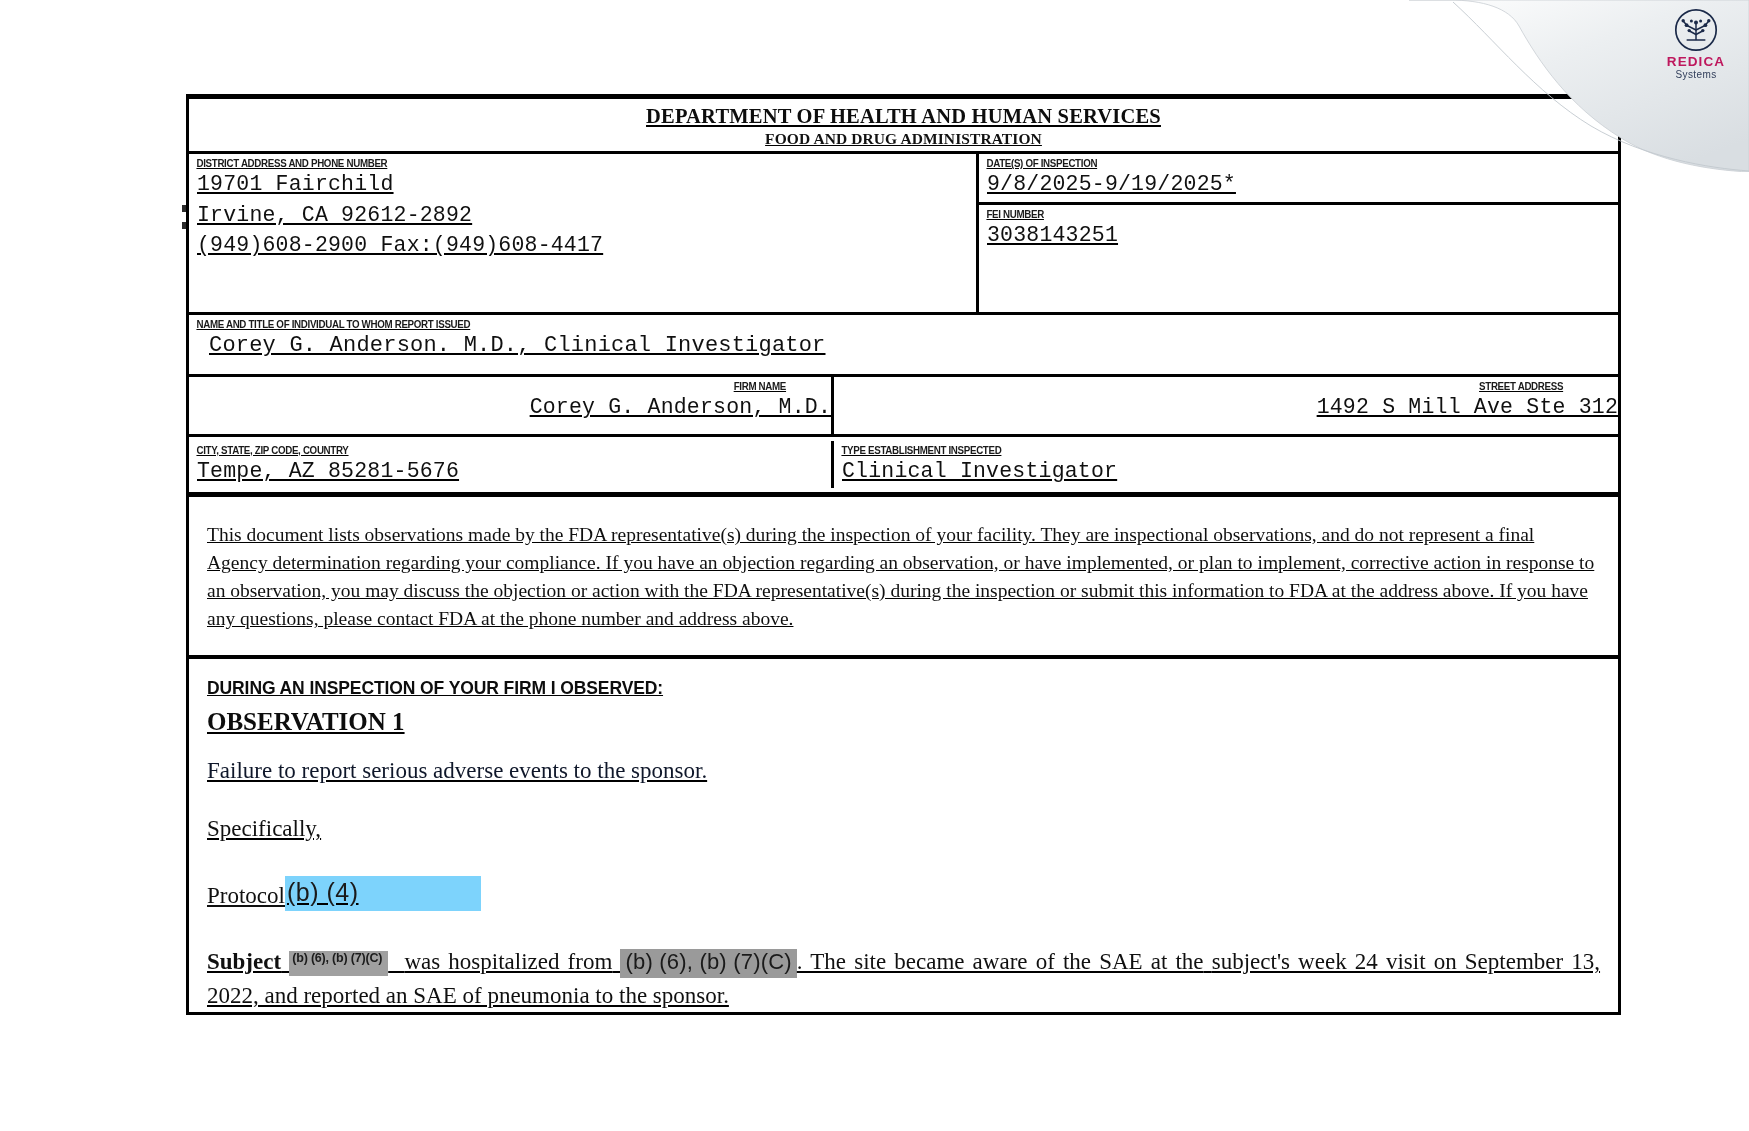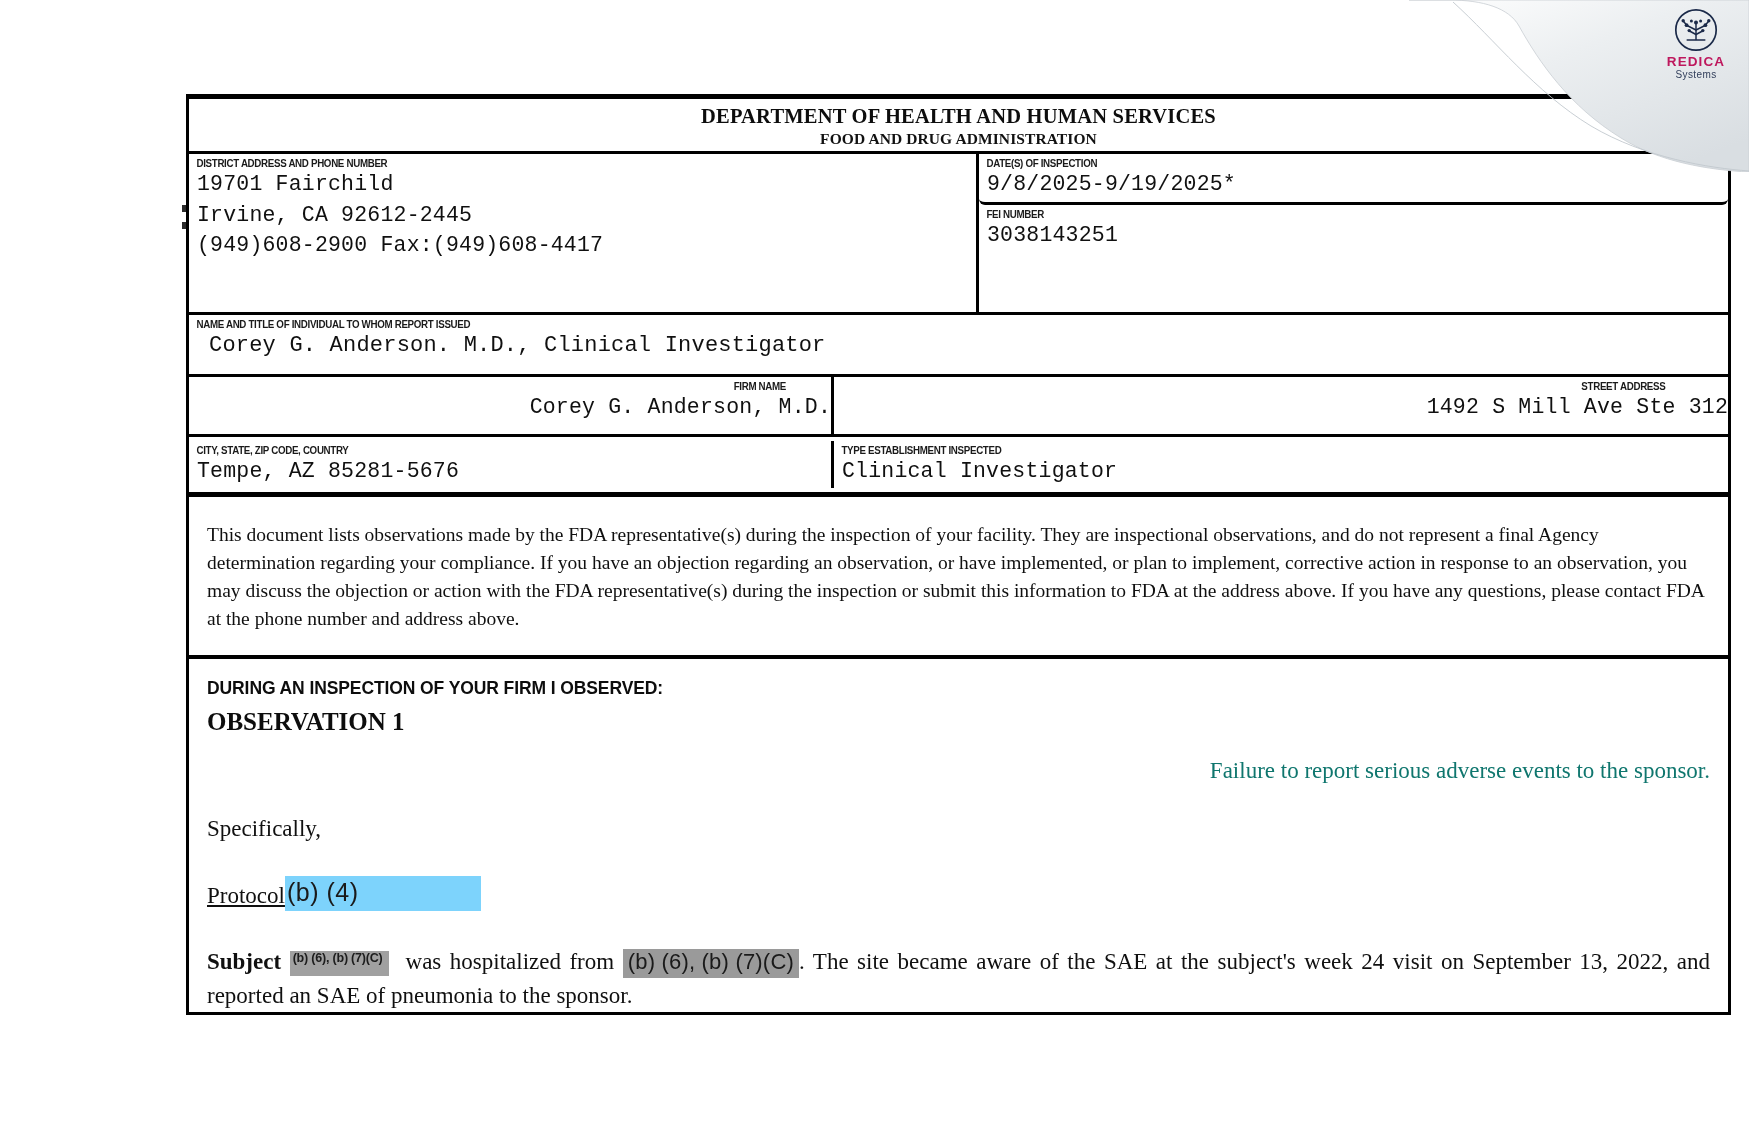--- a/index.html
+++ b/index.html
@@ -20,22 +20,23 @@
     position: absolute;
     left: 0; top: 0;
     width: 1749px; height: 1131px;
     background: #ffffff;
   }
 
   #form-doc {
     position: absolute;
     left: 186px;
     top: 94px;
-    width: 1545px;
+    width: 1435px;
     background: #ffffff;
+    text-decoration: underline;
   }
 
   
   .form-outer {
     border: 3px solid #000;
     border-top: 5px solid #000;
     background: #fff;
   }
 
   
@@ -105,21 +106,20 @@
   }
   .right-col {
     flex: 1;
     display: flex;
     flex-direction: column;
   }
   .dates-cell {
     border-bottom: 3px solid #000;
     min-height: 48px;
     padding-bottom: 2px;
-    border-radius: 6px;
   }
   .fei-cell {
     min-height: 104px;
   }
 
   
   .name-row {
     border-bottom: 3px solid #000;
     min-height: 62px;
     padding-bottom: 2px;
@@ -176,24 +176,23 @@
     font-family: "Liberation Serif", serif;
     font-weight: bold;
     font-size: 25px;
     color: #0d0d0d;
     line-height: 1.25;
     margin-bottom: 19px;
   }
   .obs-statement {
     font-family: "Liberation Serif", serif;
     font-size: 23px;
-    color: #0f766e;
+    color: #0f172a;
     line-height: 1.3;
     margin-bottom: 28px;
-    text-align: right;
   }
   .obs-specifically {
     font-family: "Liberation Serif", serif;
     font-size: 23px;
     color: #101010;
     line-height: 1.3;
     margin-bottom: 32px;
   }
   .protocol-line {
     font-family: "Liberation Serif", serif;
@@ -310,21 +309,21 @@
 
       <div class="title-block">
         <div class="title-main">DEPARTMENT OF HEALTH AND HUMAN SERVICES</div>
         <div class="title-sub">FOOD AND DRUG ADMINISTRATION</div>
       </div>
 
       <div class="row info-row">
         <div class="cell district-cell">
           <div class="cell-label">DISTRICT ADDRESS AND PHONE NUMBER</div>
           <div class="cell-value">19701 Fairchild</div>
-          <div class="cell-value">Irvine, CA 92612-2445</div>
+          <div class="cell-value">Irvine, CA 92612-2892</div>
           <div class="cell-value">(949)608-2900 Fax:(949)608-4417</div>
         </div>
         <div class="right-col">
           <div class="cell dates-cell">
             <div class="cell-label">DATE(S) OF INSPECTION</div>
             <div class="cell-value">9/8/2025-9/19/2025*</div>
           </div>
           <div class="cell fei-cell">
             <div class="cell-label">FEI NUMBER</div>
             <div class="cell-value">3038143251</div>

